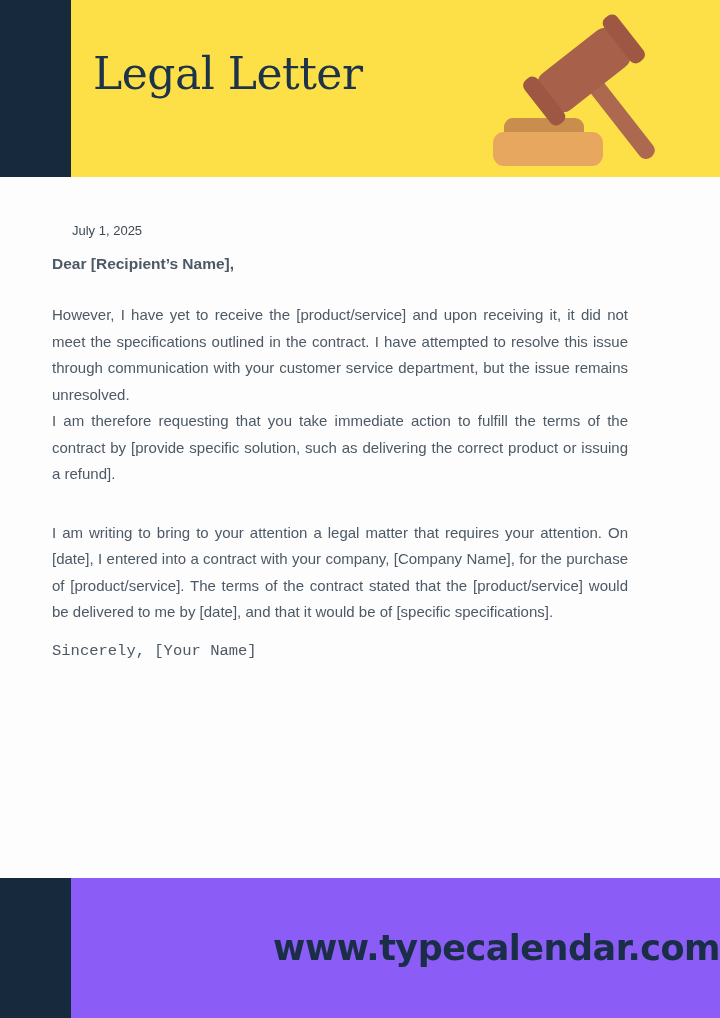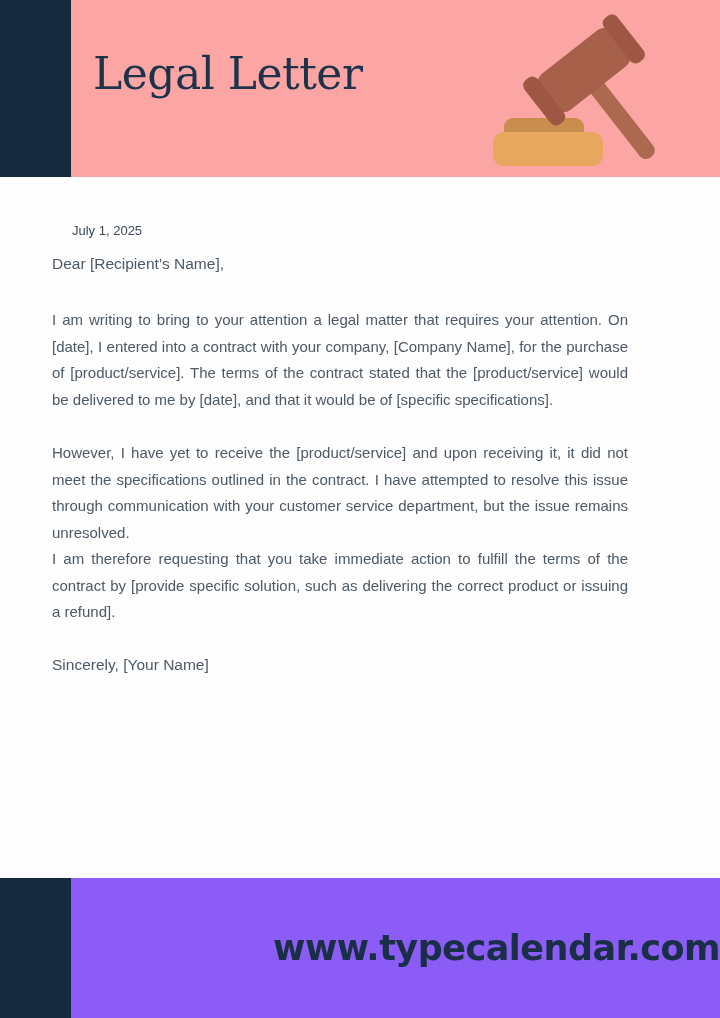--- a/index.html
+++ b/index.html
@@ -10,21 +10,21 @@
     background: #fdfdfd;
     overflow: hidden;
     font-family: "Liberation Sans", sans-serif;
   }
 
   
   .header {
     position: absolute;
     top: 0; left: 0;
     width: 720px; height: 177px;
-    background: #fca5a5;
+    background: #fde047;
   }
   .corner-navy-top {
     position: absolute;
     top: 0; left: 0;
     width: 71px; height: 177px;
     background: #17293d;
   }
   .page-title {
     position: absolute;
     top: 48px; left: 93px;
@@ -61,32 +61,34 @@
     margin: 22px 0 0 20px;
     font-size: 13px;
     line-height: 16px;
     font-weight: bold;
     color: #2f3b47;
   }
   .salutation {
     margin: 14px 0 0 0;
     font-size: 15.5px;
     line-height: 22px;
+    font-weight: bold;
   }
   .para {
     margin: 27px 0 0 0;
     line-height: 26.5px;
     text-align: justify;
     white-space: pre-line;
   }
   .para-first { margin-top: 32px; }
   .signoff {
-    margin: 28px 0 0 0;
+    margin: 14px 0 0 0;
     line-height: 22px;
     font-size: 15.5px;
+    font-family: Liberation Mono, monospace;
   }
 
   
   .footer {
     position: absolute;
     top: 878px; left: 0;
     width: 720px; height: 140px;
     background: #8b5cf6;
     display: flex;
     align-items: center;
@@ -126,23 +128,23 @@
           <rect x="-59" y="-28" width="17" height="56" rx="7" fill="#9d5743"></rect>
           <rect x="42" y="-28" width="17" height="56" rx="7" fill="#9d5743"></rect>
         </g>
       </svg>
     </div>
   </div>
 
   <div class="letter">
     <p class="date">July 1, 2025</p>
     <p class="salutation">Dear [Recipient’s Name],</p>
-    <p class="para para-first">I am writing to bring to your attention a legal matter that requires your attention. On [date], I entered into a contract with your company, [Company Name], for the purchase of [product/service]. The terms of the contract stated that the [product/service] would be delivered to me by [date], and that it would be of [specific specifications].</p>
     <p class="para">However, I have yet to receive the [product/service] and upon receiving it, it did not meet the specifications outlined in the contract. I have attempted to resolve this issue through communication with your customer service department, but the issue remains unresolved.
 I am therefore requesting that you take immediate action to fulfill the terms of the contract by [provide specific solution, such as delivering the correct product or issuing a refund].</p>
+    <p class="para para-first">I am writing to bring to your attention a legal matter that requires your attention. On [date], I entered into a contract with your company, [Company Name], for the purchase of [product/service]. The terms of the contract stated that the [product/service] would be delivered to me by [date], and that it would be of [specific specifications].</p>
     <p class="signoff">Sincerely, [Your Name]</p>
   </div>
 
   <div class="footer">
     <div class="corner-navy-bottom"></div>
     <div class="footer-url">www.typecalendar.com</div>
   </div>
 
 </div>
 

